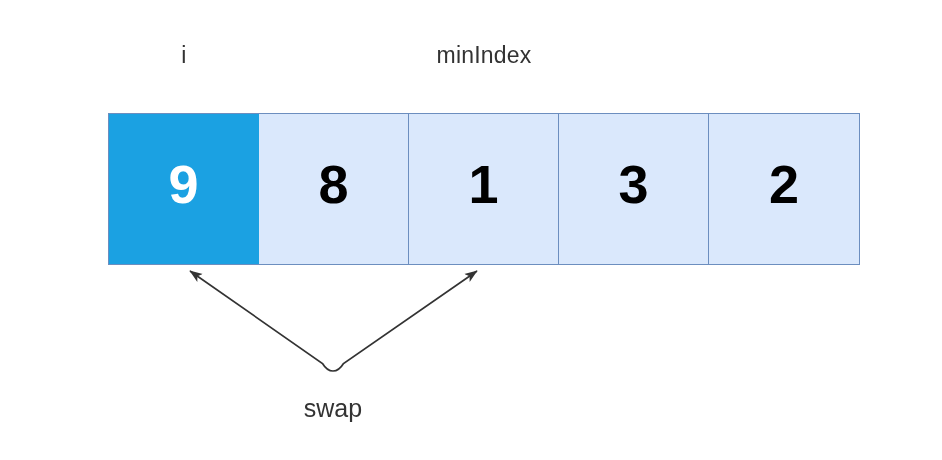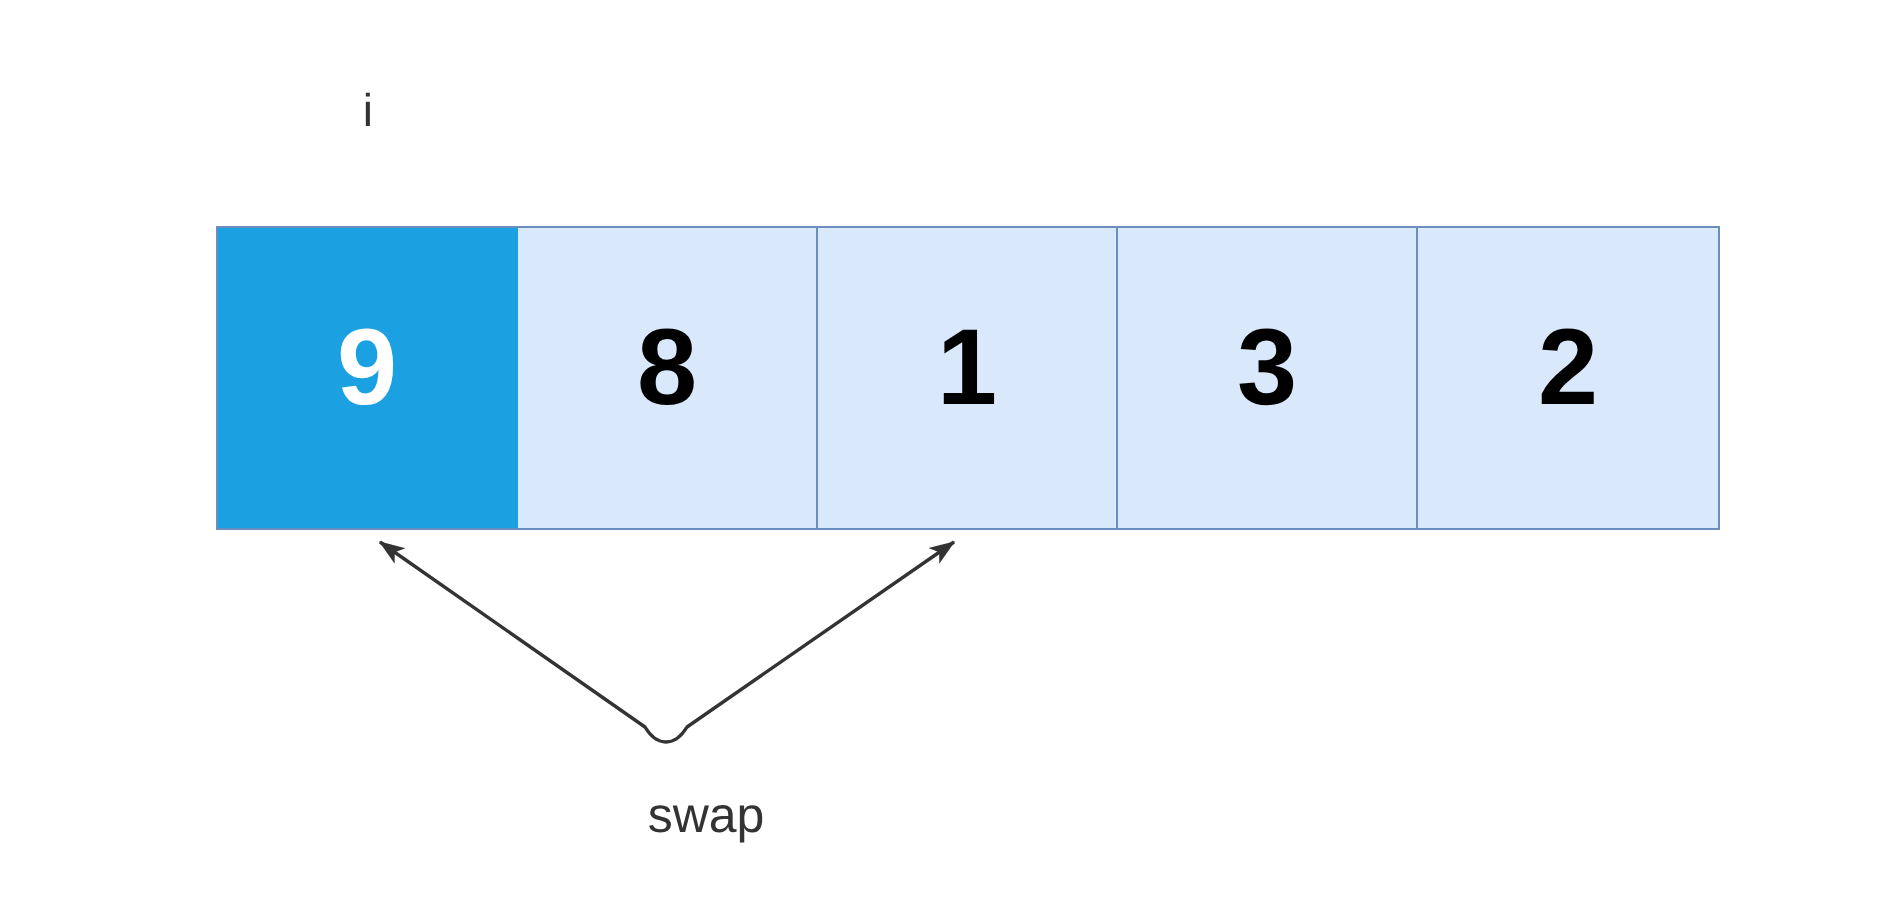--- a/index.html
+++ b/index.html
@@ -81,30 +81,30 @@
     pointer-events: none;
   }
   #swap-label {
     position: absolute;
     font-family: "Liberation Sans", sans-serif;
     font-size: 25px;
     line-height: 1;
     color: #333333;
     white-space: nowrap;
     transform: translateX(-50%);
-    margin-left: 20px;
   }
 </style>
 </head>
 <body>
 
 <div id="canvas">
 
   <div class="var-label" style="left:184px; top:44px;">i</div>
 
+  <div class="var-label" style="left:484px; top:44px;">minIndex</div>
 
   <div id="array-row">
 
     <div class="array-cell highlight">
       <span class="cell-value">9</span>
     </div>
 
     <div class="array-cell">
       <span class="cell-value">8</span>
     </div>

